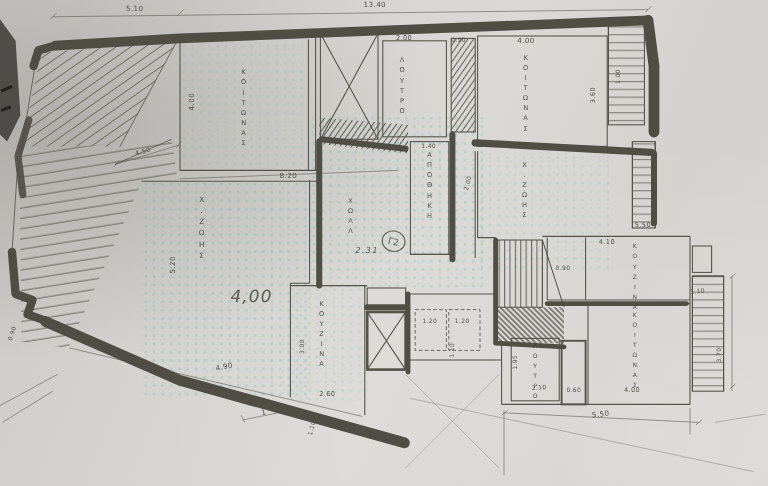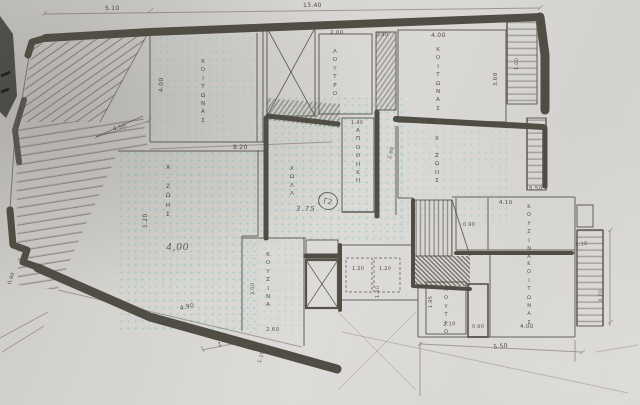--- a/index.html
+++ b/index.html
@@ -179,22 +179,22 @@
       <span class="dim-label" style="left: 376px; top: 31px; font-size: 5px;">0.90</span>
       <span class="dim-label" style="left: 431px; top: 31px;">4.00</span>
       <span class="dim-label" style="left: 492px; top: 86px; font-size: 5.5px; transform: rotate(-90deg);">3.60</span>
       <span class="dim-label" style="left: 513px; top: 70px; font-size: 5px; transform: rotate(-90deg);">1.00</span>
       <span class="dim-label" style="left: 112px; top: 126px; font-size: 5.5px; transform: rotate(-16deg);">4.50</span>
       <span class="dim-label" style="left: 233px; top: 143px;">8.20</span>
       <span class="dim-label" style="left: 351px; top: 119px; font-size: 5px;">1.40</span>
       <span class="dim-label" style="left: 421px; top: 119px; font-size: 5.5px; transform: rotate(-4deg);">4.50</span>
       <span class="dim-label" style="left: 386px; top: 158px; font-size: 5px; transform: rotate(-75deg);">2.00</span>
       <span class="dim-label" style="left: 141px; top: 228px; transform: rotate(-90deg);">5.20</span>
-      <span class="dim-label freehand" style="left: 166px; top: 240px; font-size: 11px; font-family: Liberation Serif, serif;">4,00</span>
-      <span class="dim-label freehand" style="left: 296px; top: 205px; font-size: 7px;">3.75</span>
+      <span class="dim-label freehand" style="left: 192px; top: 240px; font-size: 14px;">4,00</span>
+      <span class="dim-label freehand" style="left: 296px; top: 205px; font-size: 7px;">2.31</span>
       <span class="dim-label" style="left: 249px; top: 295px; font-size: 5px; transform: rotate(-90deg);">3.00</span>
       <span class="dim-label" style="left: 266px; top: 326px; font-size: 5.5px;">2.60</span>
       <span class="dim-label" style="left: 179px; top: 304px; transform: rotate(-11deg);">4.90</span>
       <span class="dim-label" style="left: 352px; top: 265px; font-size: 5px;">1.20</span>
       <span class="dim-label" style="left: 379px; top: 265px; font-size: 5px;">1.20</span>
       <span class="dim-label" style="left: 374px; top: 298px; font-size: 5px; transform: rotate(-90deg);">1.10</span>
       <span class="dim-label" style="left: 427px; top: 308px; font-size: 5px; transform: rotate(-90deg);">1.95</span>
       <span class="dim-label" style="left: 443px; top: 321px; font-size: 5px; transform: rotate(-4deg);">2.10</span>
       <span class="dim-label" style="left: 472px; top: 323px; font-size: 5px;">0.60</span>
       <span class="dim-label" style="left: 520px; top: 323px; font-size: 5.5px;">4.00</span>

